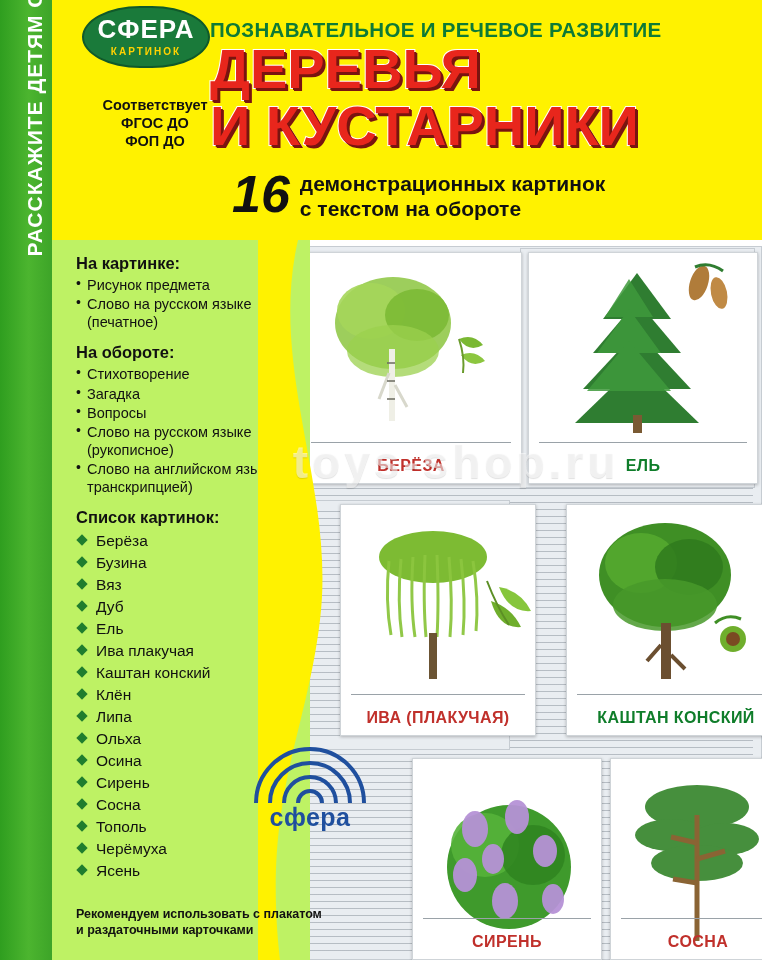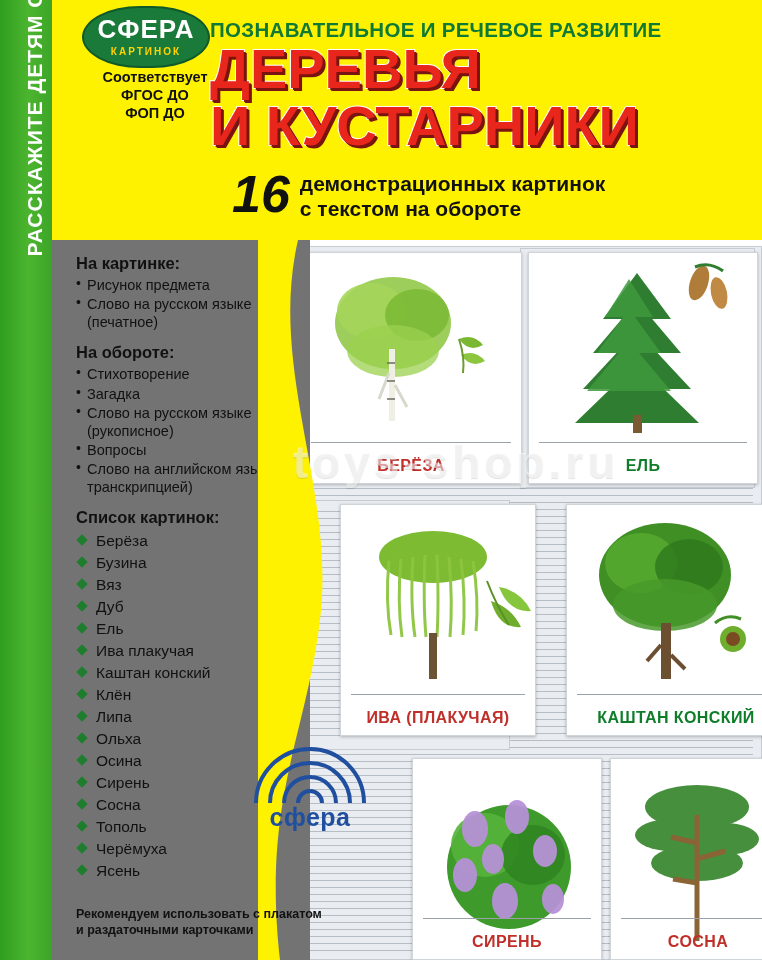--- a/index.html
+++ b/index.html
@@ -50,21 +50,21 @@
   }
   .logo-badge .sfera {
     display:block; font-size:26px; font-weight:bold; letter-spacing:1px;
     margin-top:6px; color:#ffffff;
   }
   .logo-badge .kart {
     display:block; font-size:10px; font-weight:bold; letter-spacing:2px;
     color:#ffd200; margin-top:1px;
   }
   .fgos {
-    position:absolute; left:28px; top:68px; width:150px;
+    position:absolute; left:28px; top:96px; width:150px;
     text-align:center; font-size:14.5px; font-weight:bold; color:#111;
     line-height:1.25;
   }
   .kicker {
     position:absolute; left:158px; top:18px; width:545px;
     text-align:left;
     font-size:20.5px; font-weight:bold; color:#0e7a36;
     letter-spacing:.3px;
   }
   .title {
@@ -87,21 +87,21 @@
     font-size:52px; font-weight:bold; line-height:48px;
     margin-right:10px; color:#111;font-style:italic;
   }
   .subtitle .txt {
     font-size:21px; font-weight:bold; line-height:1.18; padding-top:2px;
     display:block; overflow:hidden;
   }
   
   .leftpanel {
     position:absolute; left:52px; top:240px; width:258px; height:720px;
-    background:#737373;
+    background:#bef264;
   }
   .curve {
     position:absolute; left:258px; top:240px; width:90px; height:720px;
     overflow:hidden;
   }
   .curve svg { display:block; }
   .sec-h {
     font-size:16.5px; font-weight:bold; color:#111; margin:0 0 3px 0;
   }
   .panel-inner { padding:14px 10px 0 24px; }
@@ -369,22 +369,22 @@
       <div class="sec-h">На картинке:</div>
       <ul class="bul">
         <li>Рисунок предмета</li>
         <li>Слово на русском языке (печатное)</li>
       </ul>
 
       <div class="sec-h">На обороте:</div>
       <ul class="bul">
         <li>Стихотворение</li>
         <li>Загадка</li>
+        <li>Вопросы</li>
         <li>Слово на русском языке (рукописное)</li>
-        <li>Вопросы</li>
         <li>Слово на английском языке (с транскрипцией)</li>
       </ul>
 
       <div class="sec-h">Список картинок:</div>
       <ul class="diamond">
         <li><span class="dia"></span><span>Берёза</span></li>
         <li><span class="dia"></span><span>Бузина</span></li>
         <li><span class="dia"></span><span>Вяз</span></li>
         <li><span class="dia"></span><span>Дуб</span></li>
         <li><span class="dia"></span><span>Ель</span></li>

